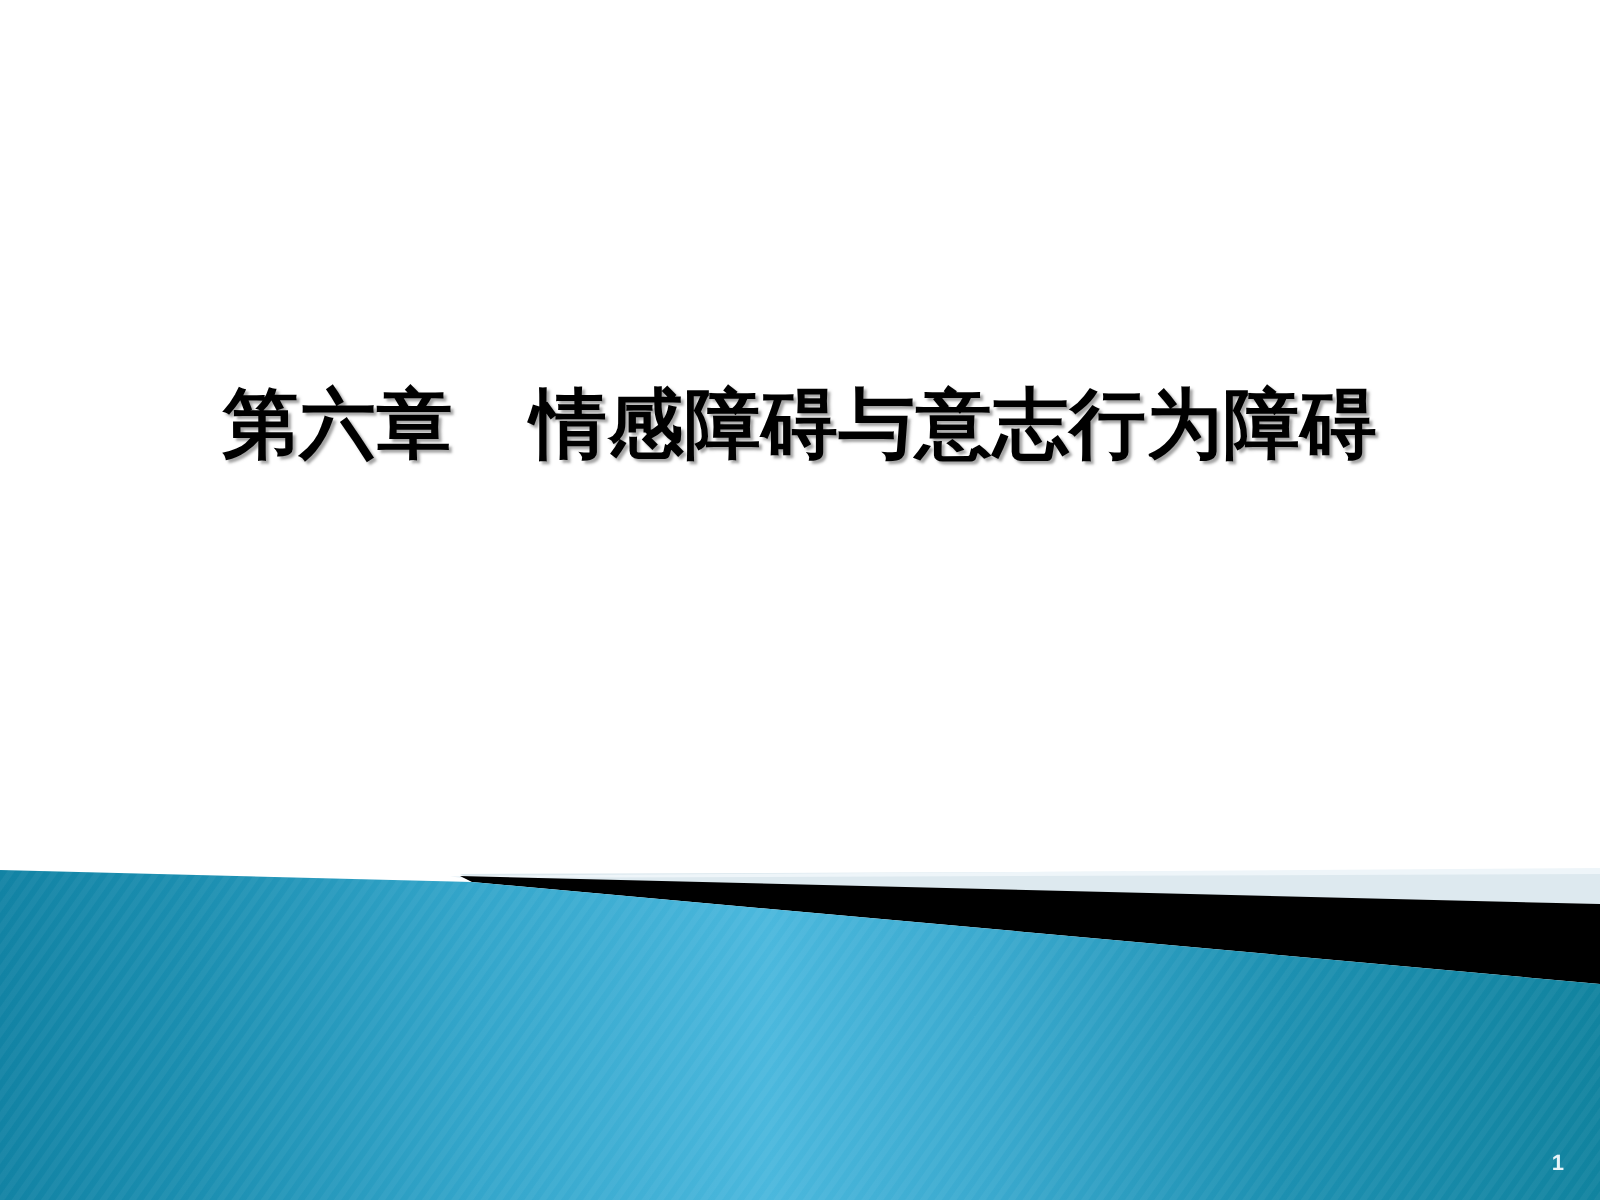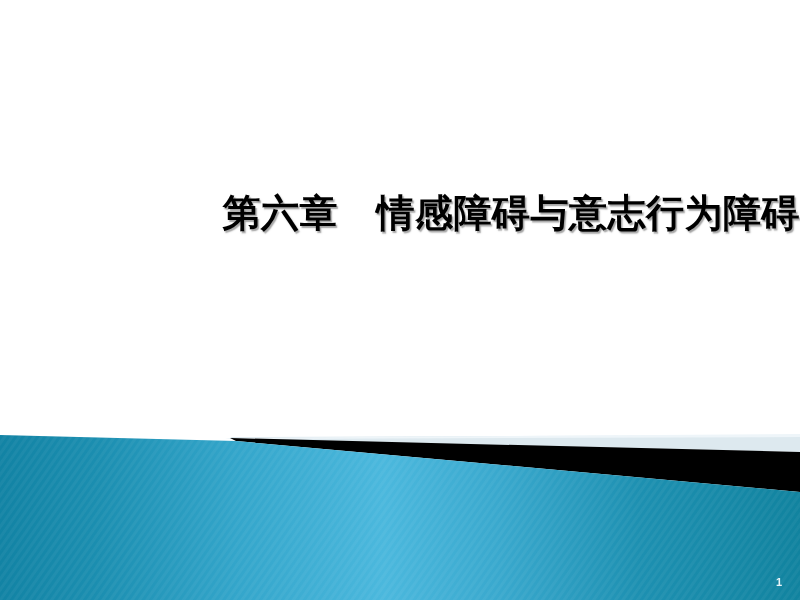--- a/index.html
+++ b/index.html
@@ -16,21 +16,21 @@
     overflow: hidden;
     font-family: "Liberation Sans", "DejaVu Sans", sans-serif;
   }
 
   
   .title-block {
     position: absolute;
     left: 0;
     top: 192px;
     width: 800px;
-    text-align: right;
+    text-align: center;
   }
 
   .slide-title {
     display: inline-block;
     margin: 0;
     font-size: 38px;
     line-height: 1.15;
     font-weight: 700;
     color: #000000;
     letter-spacing: 0.5px;

